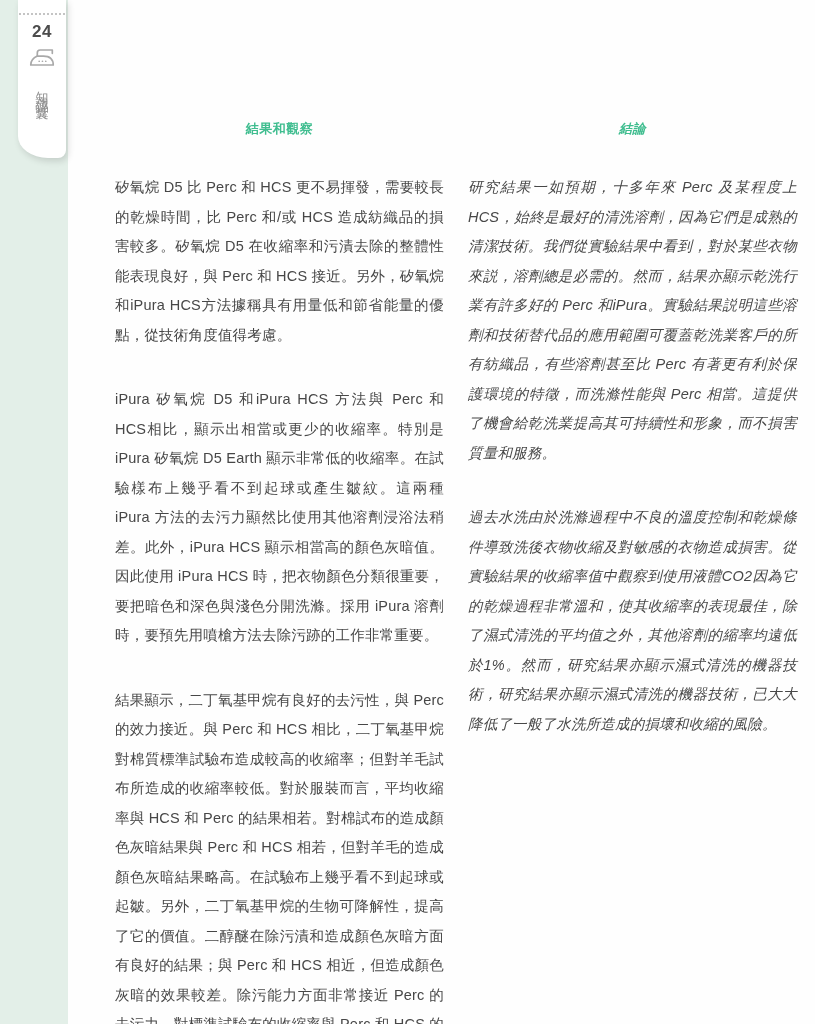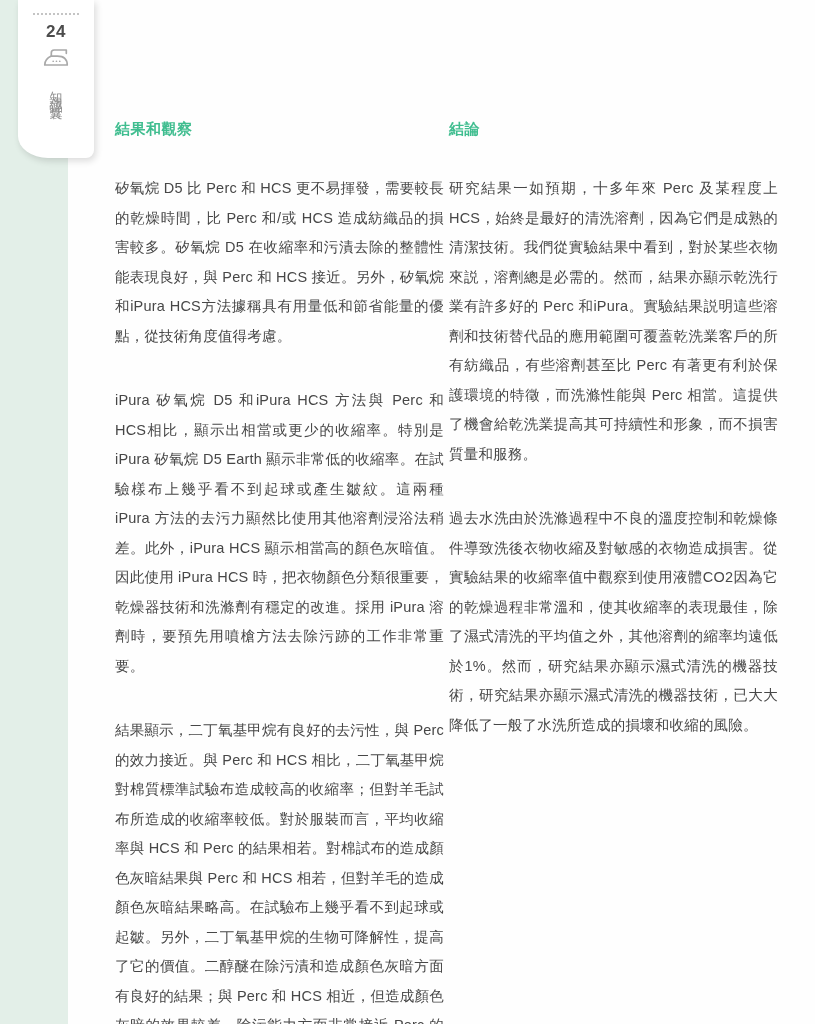--- a/index.html
+++ b/index.html
@@ -8,21 +8,21 @@
     background:#fefefe;
     font-family:"Liberation Sans","DejaVu Sans",sans-serif;
   }
   
   .green-strip{
     position:absolute;left:0;top:0;width:68px;height:1024px;
     background:#e3efe8;
   }
   
   .tab{
-    position:absolute;left:18px;top:0;width:76px;height:158px;
+    position:absolute;left:18px;top:0;width:48px;height:158px;
     background:#ffffff;
     box-shadow:2px 3px 7px rgba(0,0,0,0.14);
     border-bottom-left-radius:30px 22px;
     border-bottom-right-radius:8px;
     display:flex;flex-direction:column;align-items:center;
   }
   .perforation{
     width:46px;border-top:2px dotted #c4c4c4;margin-top:13px;
   }
   .page-number{
@@ -33,24 +33,24 @@
   .vertical-title{
     margin-top:8px;
     writing-mode:vertical-rl;text-orientation:upright;
     font-size:13px;color:#8f8f8f;letter-spacing:5px;line-height:1;
   }
   
   .column{
     position:absolute;top:120px;width:329px;
   }
   .column.left{left:115px;}
-  .column.right{left:449px;}
+  .column.right{left:468px;font-style:italic;}
   .col-heading{
-    font-size:15px;font-weight:bold;color:#3fbd8f;
-    margin:0 0 23px 0;letter-spacing:0.5px;
+    font-size:13px;font-weight:bold;color:#3fbd8f;
+    margin:0 0 23px 0;letter-spacing:0.5px;text-align:center;
   }
   .col-body .para{
     margin:35px 0 0 0;
     font-size:14.5px;line-height:29.5px;color:#474747;
     text-align:justify;letter-spacing:0.2px;
   }
 </style>
 </head>
 <body>
 
@@ -68,21 +68,21 @@
       <circle cx="20" cy="16" r="0.9" fill="currentColor" stroke="none"></circle>
     </svg>
   </div>
   <div class="vertical-title">知識錦囊</div>
 </div>
 
 <div class="column left">
   <h2 class="col-heading">結果和觀察</h2>
   <div class="col-body">
       <p class="para">矽氧烷 D5 比 Perc 和 HCS 更不易揮發，需要較長的乾燥時間，比 Perc 和/或 HCS 造成紡織品的損害較多。矽氧烷 D5 在收縮率和污漬去除的整體性能表現良好，與 Perc 和 HCS 接近。另外，矽氧烷和iPura  HCS方法據稱具有用量低和節省能量的優點，從技術角度值得考慮。</p>
-      <p class="para">iPura 矽氧烷 D5 和iPura  HCS 方法與 Perc 和 HCS相比，顯示出相當或更少的收縮率。特別是 iPura 矽氧烷 D5  Earth 顯示非常低的收縮率。在試驗樣布上幾乎看不到起球或產生皺紋。這兩種 iPura 方法的去污力顯然比使用其他溶劑浸浴法稍差。此外，iPura  HCS 顯示相當高的顏色灰暗值。因此使用 iPura  HCS 時，把衣物顏色分類很重要，乾燥器技術和洗滌劑有穩定的改進。採用 iPura 溶劑時，要預先用噴槍方法去除污跡的工作非常重要。</p>
+      <p class="para">iPura 矽氧烷 D5 和iPura  HCS 方法與 Perc 和 HCS相比，顯示出相當或更少的收縮率。特別是 iPura 矽氧烷 D5  Earth 顯示非常低的收縮率。在試驗樣布上幾乎看不到起球或產生皺紋。這兩種 iPura 方法的去污力顯然比使用其他溶劑浸浴法稍差。此外，iPura  HCS 顯示相當高的顏色灰暗值。因此使用 iPura  HCS 時，把衣物顏色分類很重要，要把暗色和深色與淺色分開洗滌。採用 iPura 溶劑時，要預先用噴槍方法去除污跡的工作非常重要。</p>
       <p class="para">結果顯示，二丁氧基甲烷有良好的去污性，與 Perc 的效力接近。與 Perc 和 HCS 相比，二丁氧基甲烷對棉質標準試驗布造成較高的收縮率；但對羊毛試布所造成的收縮率較低。對於服裝而言，平均收縮率與 HCS 和 Perc 的結果相若。對棉試布的造成顏色灰暗結果與 Perc 和 HCS 相若，但對羊毛的造成顏色灰暗結果略高。在試驗布上幾乎看不到起球或起皺。另外，二丁氧基甲烷的生物可降解性，提高了它的價值。二醇醚在除污漬和造成顏色灰暗方面有良好的結果；與 Perc 和 HCS 相近，但造成顏色灰暗的效果較差。除污能力方面非常接近 Perc 的去污力。對標準試驗布的收縮率與 Perc 和 HCS 的表現相當；　 而對服裝造成的收縮率稍高於 Perc 和 HCS 。在標準試驗布不會造成起球或起皺的問題。</p>
     </div>
 </div>
 
 <div class="column right">
   <h2 class="col-heading">結論</h2>
   <div class="col-body">
       <p class="para">研究結果一如預期，十多年來 Perc 及某程度上 HCS，始終是最好的清洗溶劑，因為它們是成熟的清潔技術。我們從實驗結果中看到，對於某些衣物來説，溶劑總是必需的。然而，結果亦顯示乾洗行業有許多好的 Perc 和iPura。實驗結果説明這些溶劑和技術替代品的應用範圍可覆蓋乾洗業客戶的所有紡織品，有些溶劑甚至比 Perc 有著更有利於保護環境的特徵，而洗滌性能與 Perc 相當。這提供了機會給乾洗業提高其可持續性和形象，而不損害質量和服務。</p>
       <p class="para">過去水洗由於洗滌過程中不良的溫度控制和乾燥條件導致洗後衣物收縮及對敏感的衣物造成損害。從實驗結果的收縮率值中觀察到使用液體CO2因為它的乾燥過程非常溫和，使其收縮率的表現最佳，除了濕式清洗的平均值之外，其他溶劑的縮率均遠低於1%。然而，研究結果亦顯示濕式清洗的機器技術，研究結果亦顯示濕式清洗的機器技術，已大大降低了一般了水洗所造成的損壞和收縮的風險。</p>
     </div>

